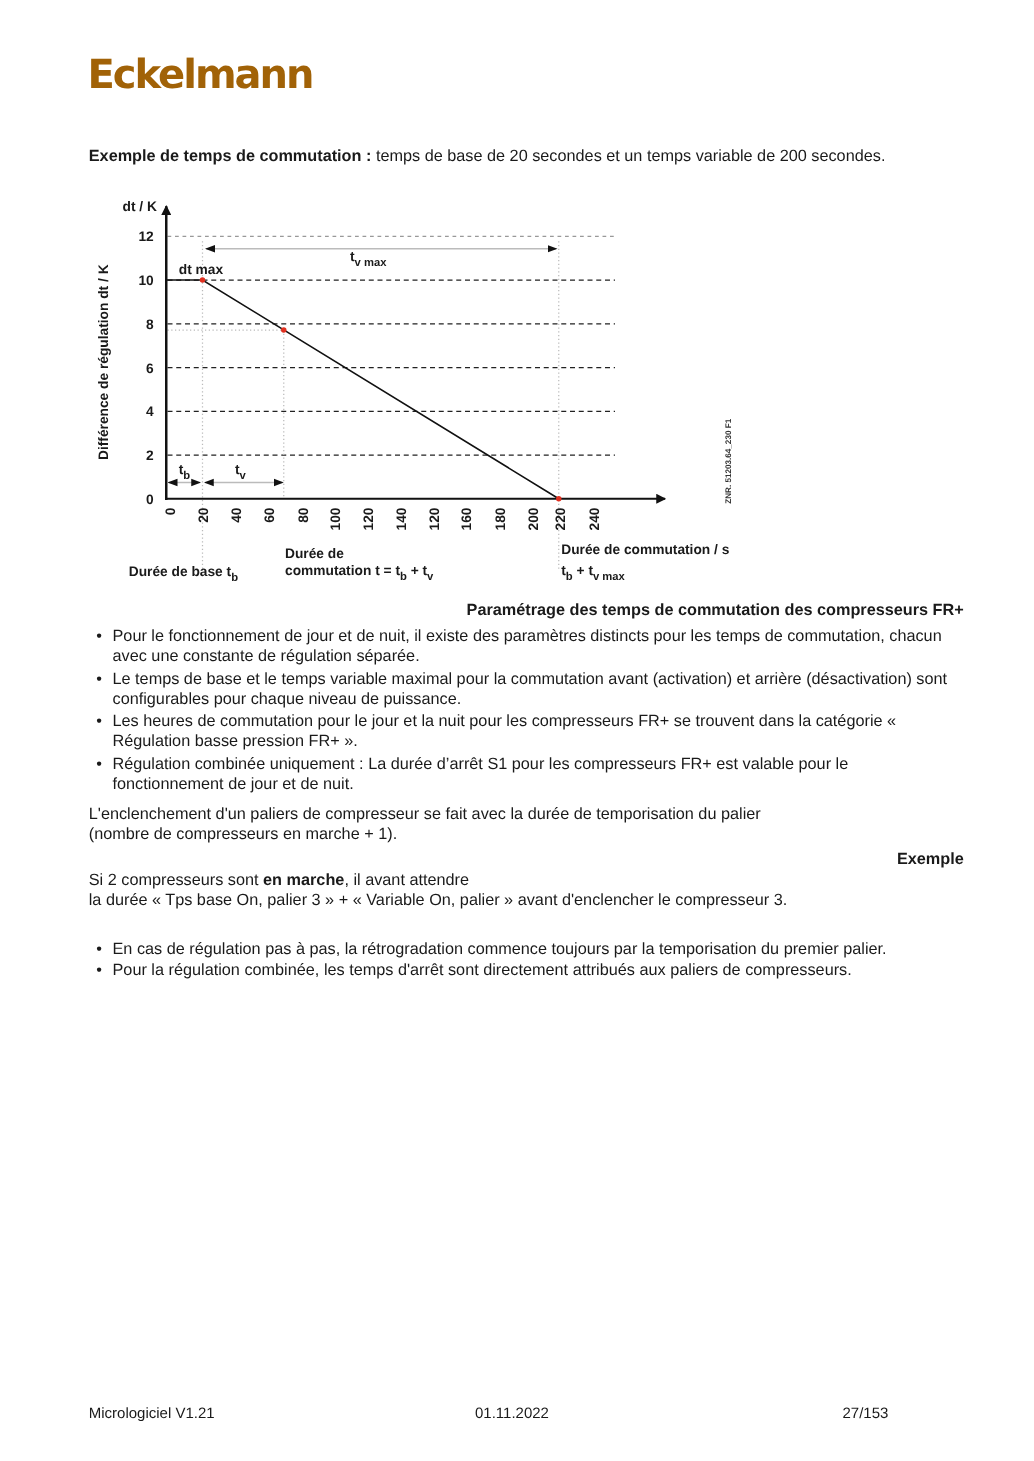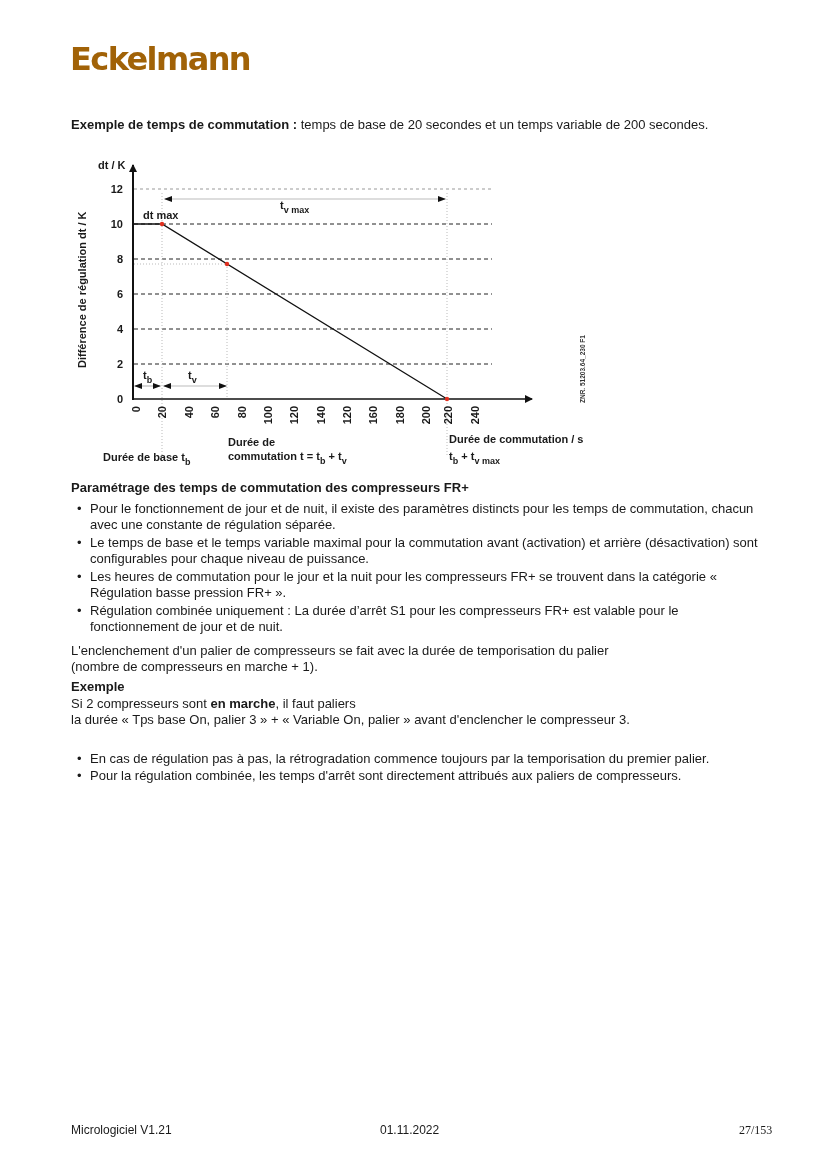--- a/index.html
+++ b/index.html
@@ -5,21 +5,21 @@
     html, body { margin: 0; padding: 0; background: #ffffff; }
     body { width: 827px; height: 1169px; position: relative; overflow: hidden;
            font-family: "Liberation Sans", sans-serif; color: #1a1a1a; }
     .logo { position: absolute; left: 70px; top: 40px; font-family: "DejaVu Sans", sans-serif;
             font-weight: bold; font-size: 32px; letter-spacing: -1.6px; color: #a16207; }
     .intro { position: absolute; left: 71px; top: 116px; width: 700px; font-size: 13px; line-height: 17px; }
     .intro b { font-weight: bold; }
     .chart { position: absolute; left: 70px; top: 155px; width: 540px; height: 320px; font-weight: bold; }
     .chart svg { position: absolute; left: 0; top: 0; }
     .section { position: absolute; left: 71px; width: 700px; font-size: 13px; line-height: 16.5px; }
-    .section h3 { margin: 0; font-size: 13px; font-weight: bold; }
+    .section h3 { margin: 0; font-size: 13px; font-weight: bold; text-align: right; }
     ul.bul { margin: 4px 0 0 0; padding: 0; list-style: none; }
     ul.bul li { position: relative; padding-left: 19px; margin-bottom: 1px; }
     ul.bul li::before { content: "\2022"; position: absolute; left: 6px; top: 0; }
     p { margin: 0; }
     .footer { position: absolute; top: 1123px; font-size: 12px; }
   </style>
 </head>
 <body>
 
 <div class="logo">Eckelmann</div>
@@ -117,30 +117,30 @@
 
 <div class="section" style="top:480px;">
   <h3>Paramétrage des temps de commutation des compresseurs FR+</h3>
   <ul class="bul" style="margin-top:4px;">
     <li>Pour le fonctionnement de jour et de nuit, il existe des paramètres distincts pour les temps de commutation, chacun avec une constante de régulation séparée.</li>
     <li>Le temps de base et le temps variable maximal pour la commutation avant (activation) et arrière (désactivation) sont configurables pour chaque niveau de puissance.</li>
     <li>Les heures de commutation pour le jour et la nuit pour les compresseurs FR+ se trouvent dans la catégorie « Régulation basse pression FR+ ».</li>
     <li>Régulation combinée uniquement : La durée d’arrêt S1 pour les compresseurs FR+ est valable pour le fonctionnement de jour et de nuit.</li>
   </ul>
   <p style="margin-top:7px;">
-    <span>L'enclenchement d'un palier de compresseurs se fait avec la durée de temporisation du palier</span><br>
+    <span>L'enclenchement d'un paliers de compresseur se fait avec la durée de temporisation du palier</span><br>
     <span>(nombre de compresseurs en marche + 1).</span>
   </p>
 </div>
 
 <div class="section" style="top:679px;">
   <h3>Exemple</h3>
-  <p><span>Si 2 compresseurs sont </span><b>en marche</b><span>, il faut paliers</span></p>
+  <p><span>Si 2 compresseurs sont </span><b>en marche</b><span>, il avant attendre</span></p>
   <p>la durée « Tps base On, palier 3 » + « Variable On, palier » avant d'enclencher le compresseur 3.</p>
   <ul class="bul" style="margin-top:22px;">
     <li>En cas de régulation pas à pas, la rétrogradation commence toujours par la temporisation du premier palier.</li>
     <li>Pour la régulation combinée, les temps d'arrêt sont directement attribués aux paliers de compresseurs.</li>
   </ul>
 </div>
 
 <div class="footer" style="left:71px;">Micrologiciel V1.21</div>
 <div class="footer" style="left:380px;">01.11.2022</div>
-<div class="footer" style="left:739px;font-family:Liberation Serif, serif;">27/153</div>
+<div class="footer" style="left:674px;">27/153</div>
 
 </body></html>

